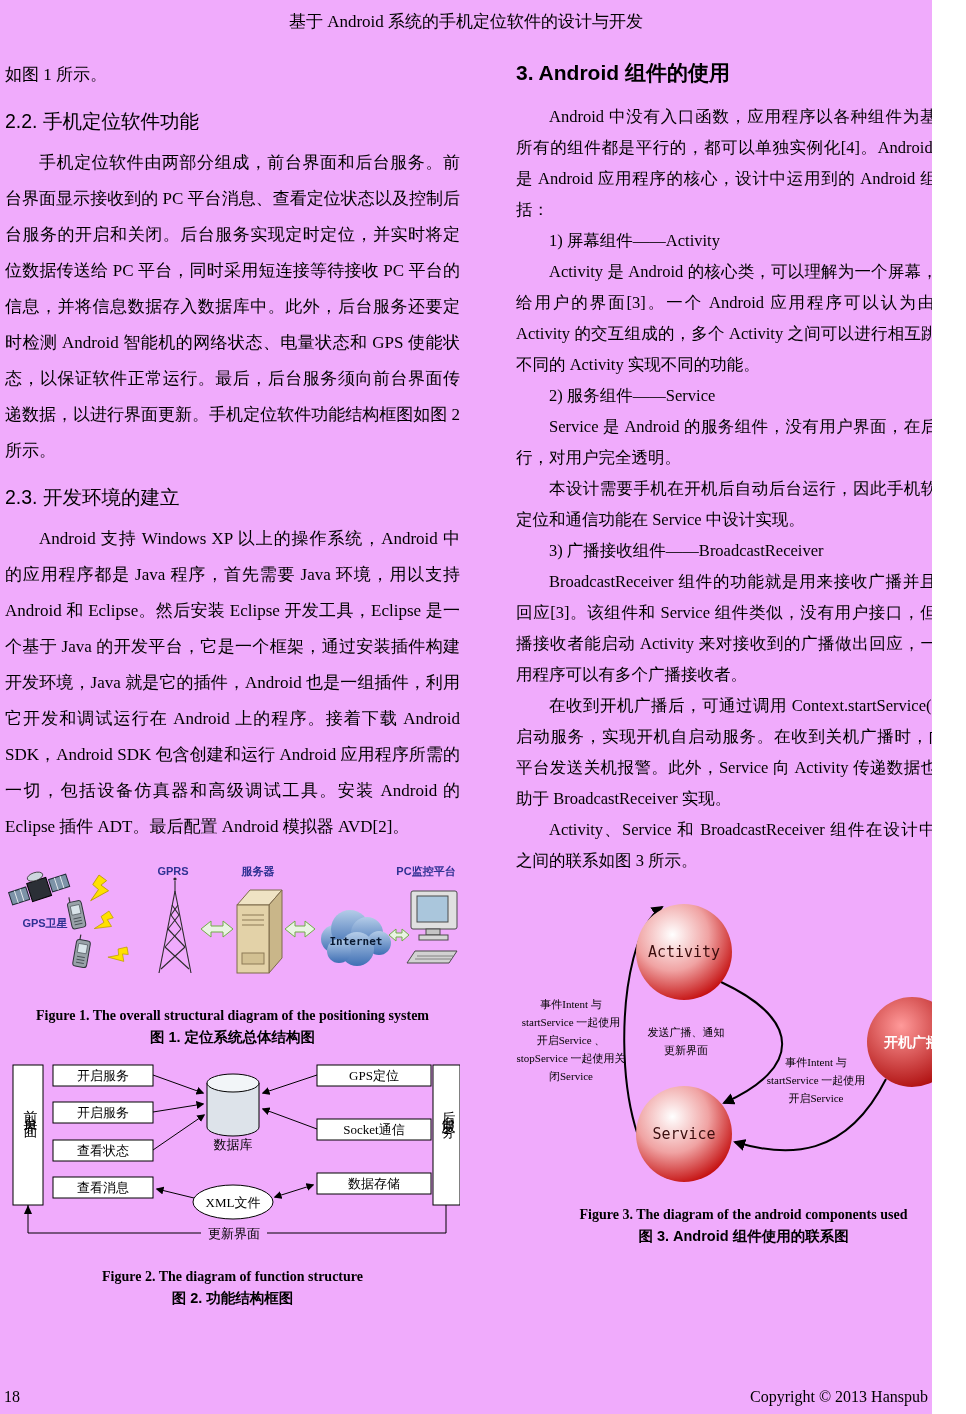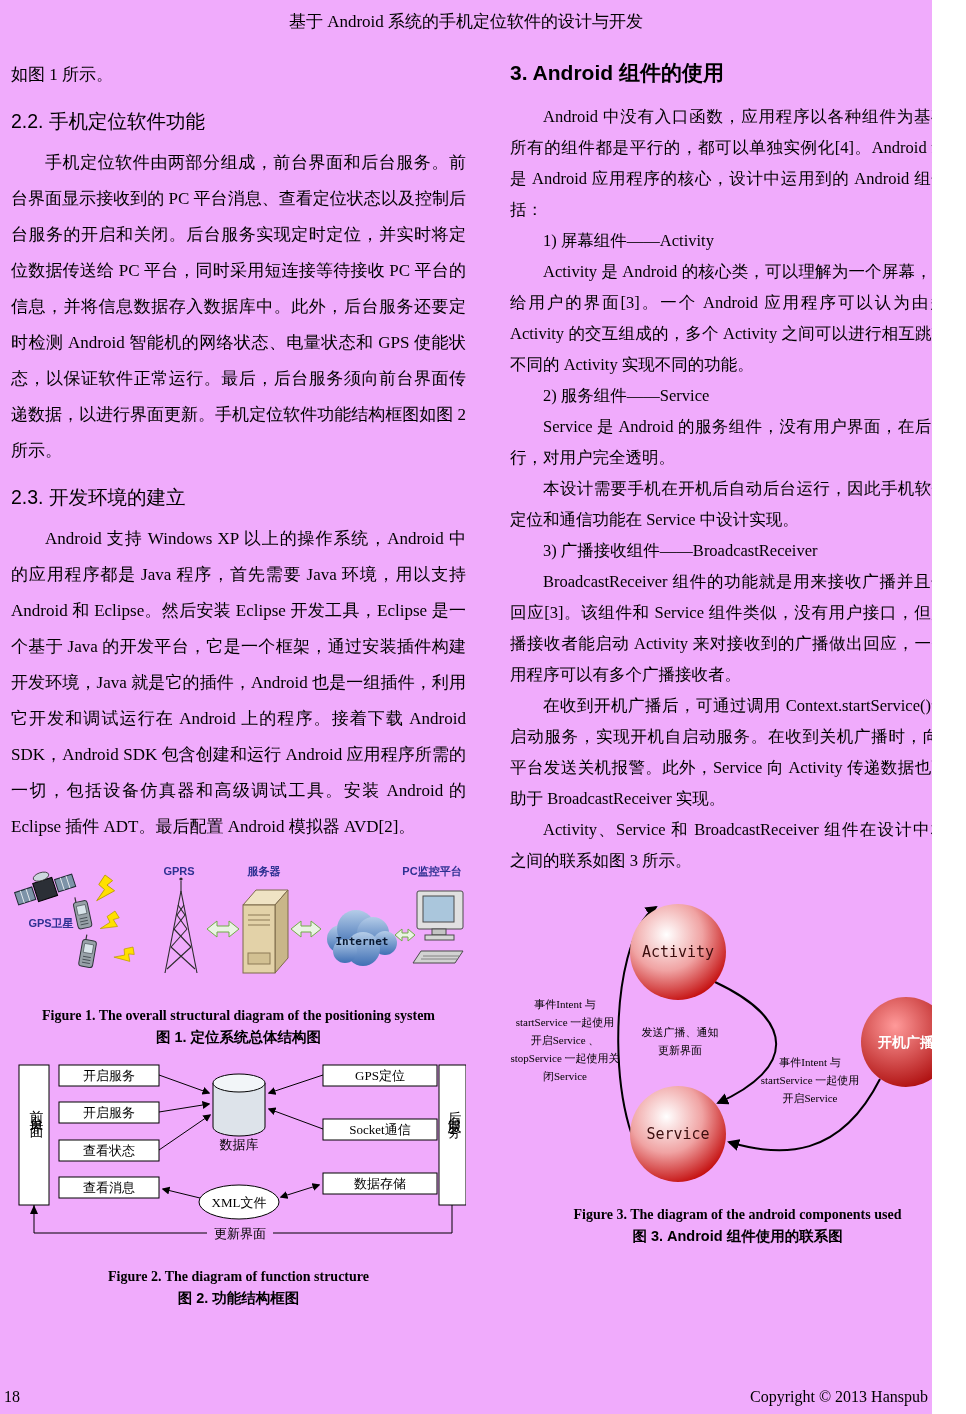--- a/index.html
+++ b/index.html
@@ -1,20 +1,20 @@
 <!DOCTYPE html>
 <html><head>
 <meta charset="utf-8">
 <style>
   html,body{margin:0;padding:0;}
   body{background:#ffffff;}
   .page{position:relative;width:932px;height:1414px;background:#f0abfc;color:#000;
         font-family:"Liberation Serif","DejaVu Serif",serif;overflow:hidden;}
   .running-head{text-align:center;padding-top:10px;font-size:17px;}
-  .columns{display:flex;gap:44px;padding:24px 3px 0 11px;}
+  .columns{display:flex;gap:56px;padding:24px 3px 0 5px;}
   .col{width:458px;}
   .col-left p.body{font-size:17px;line-height:36px;}
   .col-right p.body{font-size:16.5px;line-height:31px;}
   p.body{text-align:justify;text-indent:2em;margin:0;}
   p.noindent{text-indent:0;}
   h2.sec{font-size:19.5px;margin:15px 0 10px 0;font-weight:normal;
          font-family:"Liberation Sans","DejaVu Sans",sans-serif;}
   h2.sec-big{font-size:21px;margin:2px 0 14px 0;font-weight:bold;
          font-family:"Liberation Sans","DejaVu Sans",sans-serif;}
   figure{margin:0;}

